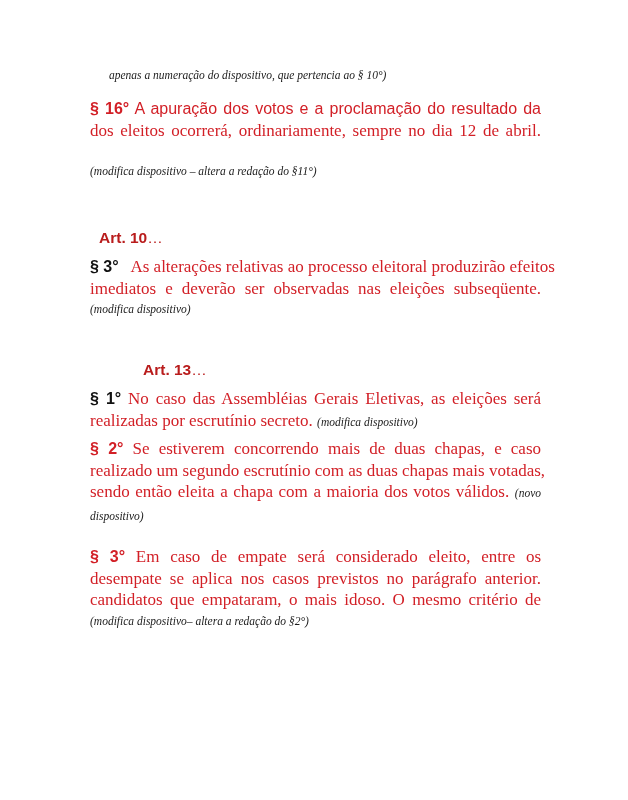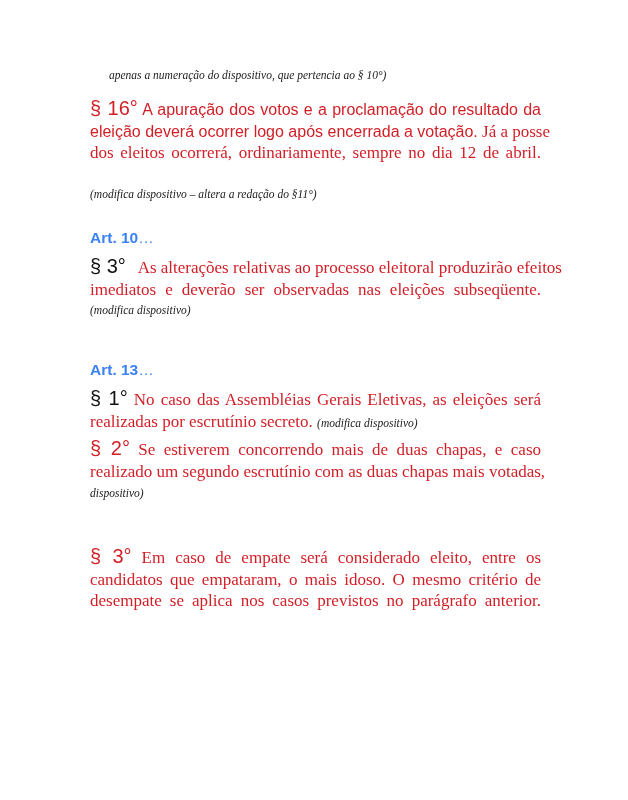--- a/index.html
+++ b/index.html
@@ -40,30 +40,30 @@
     }
     .para .line {
       display: block;
       text-align: justify;
       text-align-last: justify;
       white-space: nowrap;
     }
     .line.last { text-align-last: left; }
     .mark {
       font-family: "Liberation Sans", "DejaVu Sans", sans-serif;
-      font-weight: normal;
-      font-size: 20px;
+      font-weight: bold;
+      font-size: 16px;
     }
     .art {
       position: absolute;
-      left: 0;
+      left: 9px;
       font-family: "Liberation Sans", "DejaVu Sans", sans-serif;
       font-weight: bold;
       font-size: 15.5px;
-      color: #3b82f6;
+      color: #b91c1c;
     }
     .art .dots { font-weight: normal; }
     .sans-line {
       font-family: "Liberation Sans", "DejaVu Sans", sans-serif;
       font-size: 16px;
     }
     .top-note {
       position: absolute;
       left: 0;
       top: 69px;
@@ -73,49 +73,50 @@
   </style>
 </head>
 <body>
 
 <div class="page">
 
   <div class="top-note note">apenas a numeração do dispositivo, que pertencia ao § 10°)</div>
 
   <div class="para red" style="top:98px;">
     <span class="line sans-line"><span class="mark red">§ 16°</span> <span>A apuração dos votos e a proclamação do resultado da</span></span>
-    <span class="line"><span class="sans-line">eleição deverá ocorrer logo após encerrada a votação.</span> <span class="serif">Já a posse</span></span>
     <span class="line serif">dos eleitos ocorrerá, ordinariamente, sempre no dia 12 de abril.</span>
     <span class="line last note" style="line-height:20px;margin-top:20px;">(modifica dispositivo – altera a redação do §11°)</span>
   </div>
 
   <div class="art" style="top:229px;">
     <span>Art. 10</span><span class="dots">…</span>
   </div>
 
   <div class="para red serif" style="top:256px;">
     <span class="line"><span class="mark black">§ 3°</span>&nbsp;&nbsp; <span>As alterações relativas ao processo eleitoral produzirão efeitos</span></span>
     <span class="line">imediatos e deverão ser observadas nas eleições subseqüente.</span>
     <span class="line last note" style="line-height:20px;">(modifica dispositivo)</span>
   </div>
 
-  <div class="art" style="top:361px;">
+  <div class="art" style="top:361px;margin-left:44px;">
     <span>Art. 13</span><span class="dots">…</span>
   </div>
 
   <div class="para red serif" style="top:388px;">
     <span class="line"><span class="mark black">§ 1°</span> <span>No caso das Assembléias Gerais Eletivas, as eleições será</span></span>
     <span class="line last"><span>realizadas por escrutínio secreto.</span> <span class="note">(modifica dispositivo)</span></span>
   </div>
 
   <div class="para red serif" style="top:438px;">
     <span class="line"><span class="mark red">§ 2°</span> <span>Se estiverem concorrendo mais de duas chapas, e caso</span></span>
     <span class="line">realizado um segundo escrutínio com as duas chapas mais votadas,</span>
+    <span class="line"><span>sendo então eleita a chapa com a maioria dos votos válidos.</span> <span class="note">(novo</span></span>
     <span class="line last note" style="line-height:22px;">dispositivo)</span>
   </div>
 
   <div class="para red serif" style="top:546px;">
     <span class="line"><span class="mark red">§ 3°</span> <span>Em caso de empate será considerado eleito, entre os</span></span>
+    <span class="line">desempate se aplica nos casos previstos no parágrafo anterior.</span>
     <span class="line">candidatos que empataram, o mais idoso. O mesmo critério de</span>
-    <span class="line">desempate se aplica nos casos previstos no parágrafo anterior.</span>
+    <span class="line last note" style="line-height:20px;">(modifica dispositivo– altera a redação do §2°)</span>
   </div>
 
 </div>
 
 </body></html>

